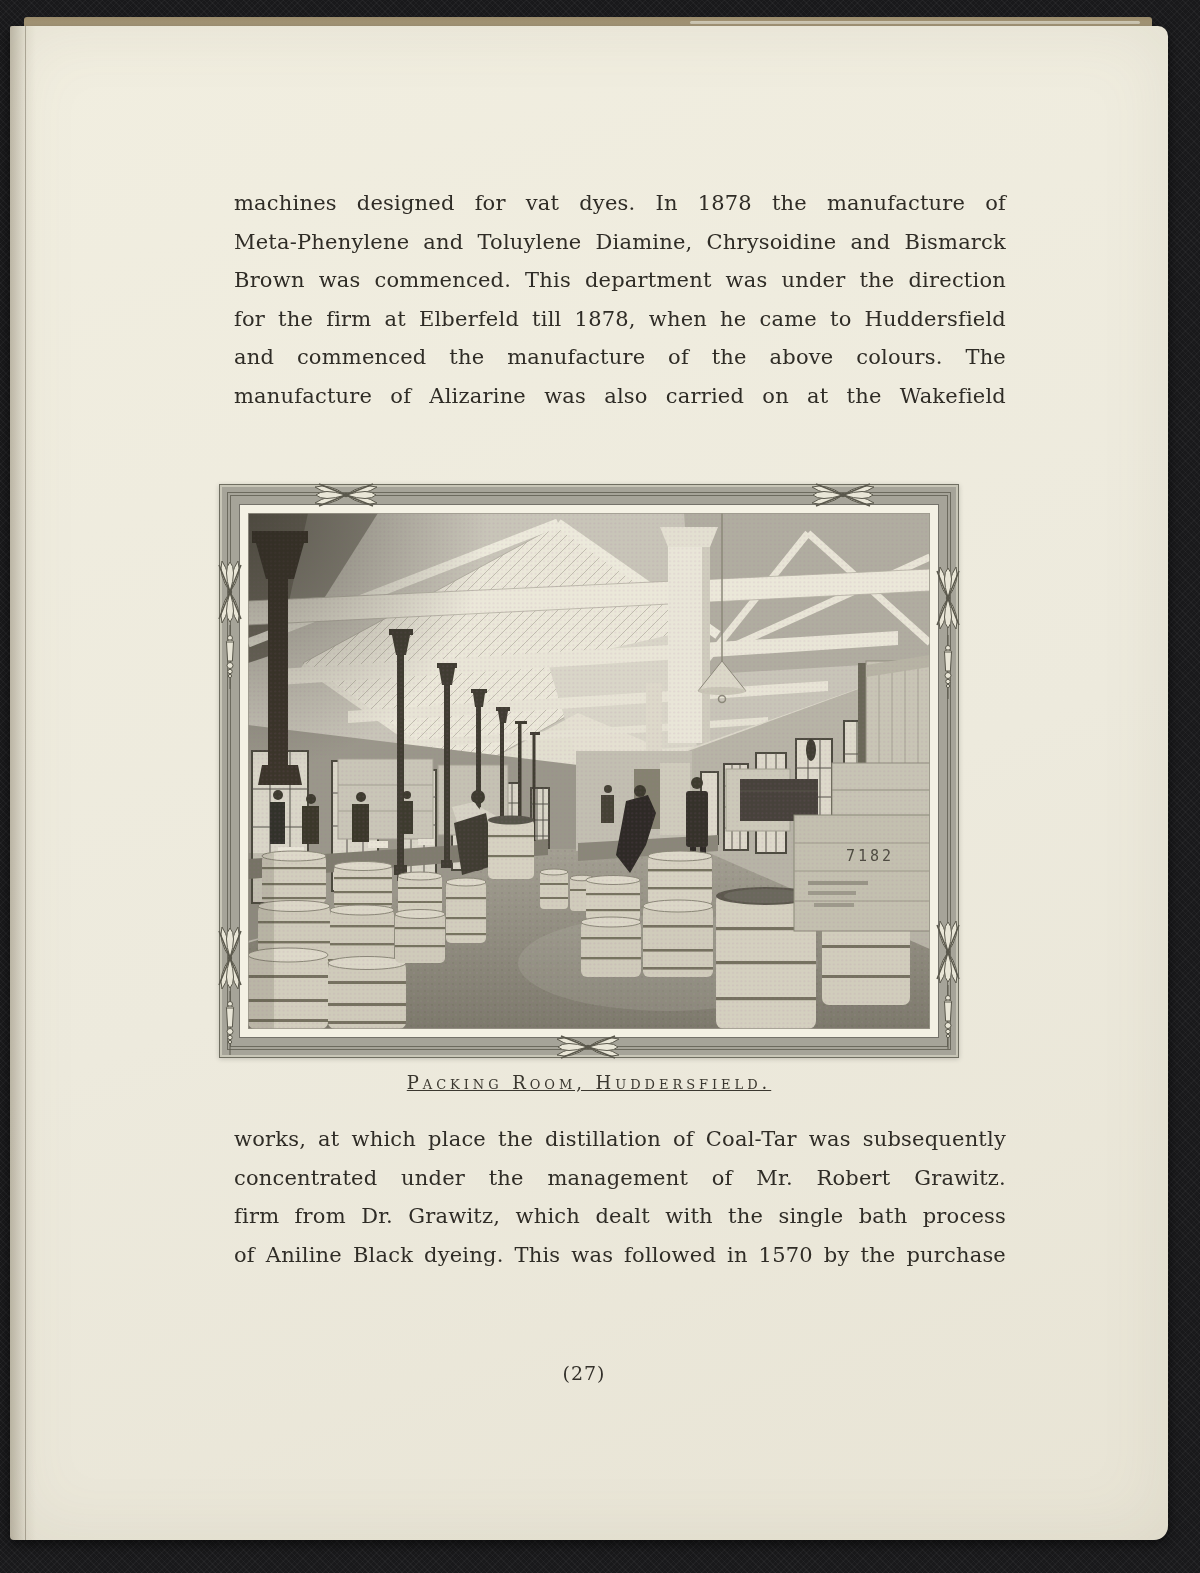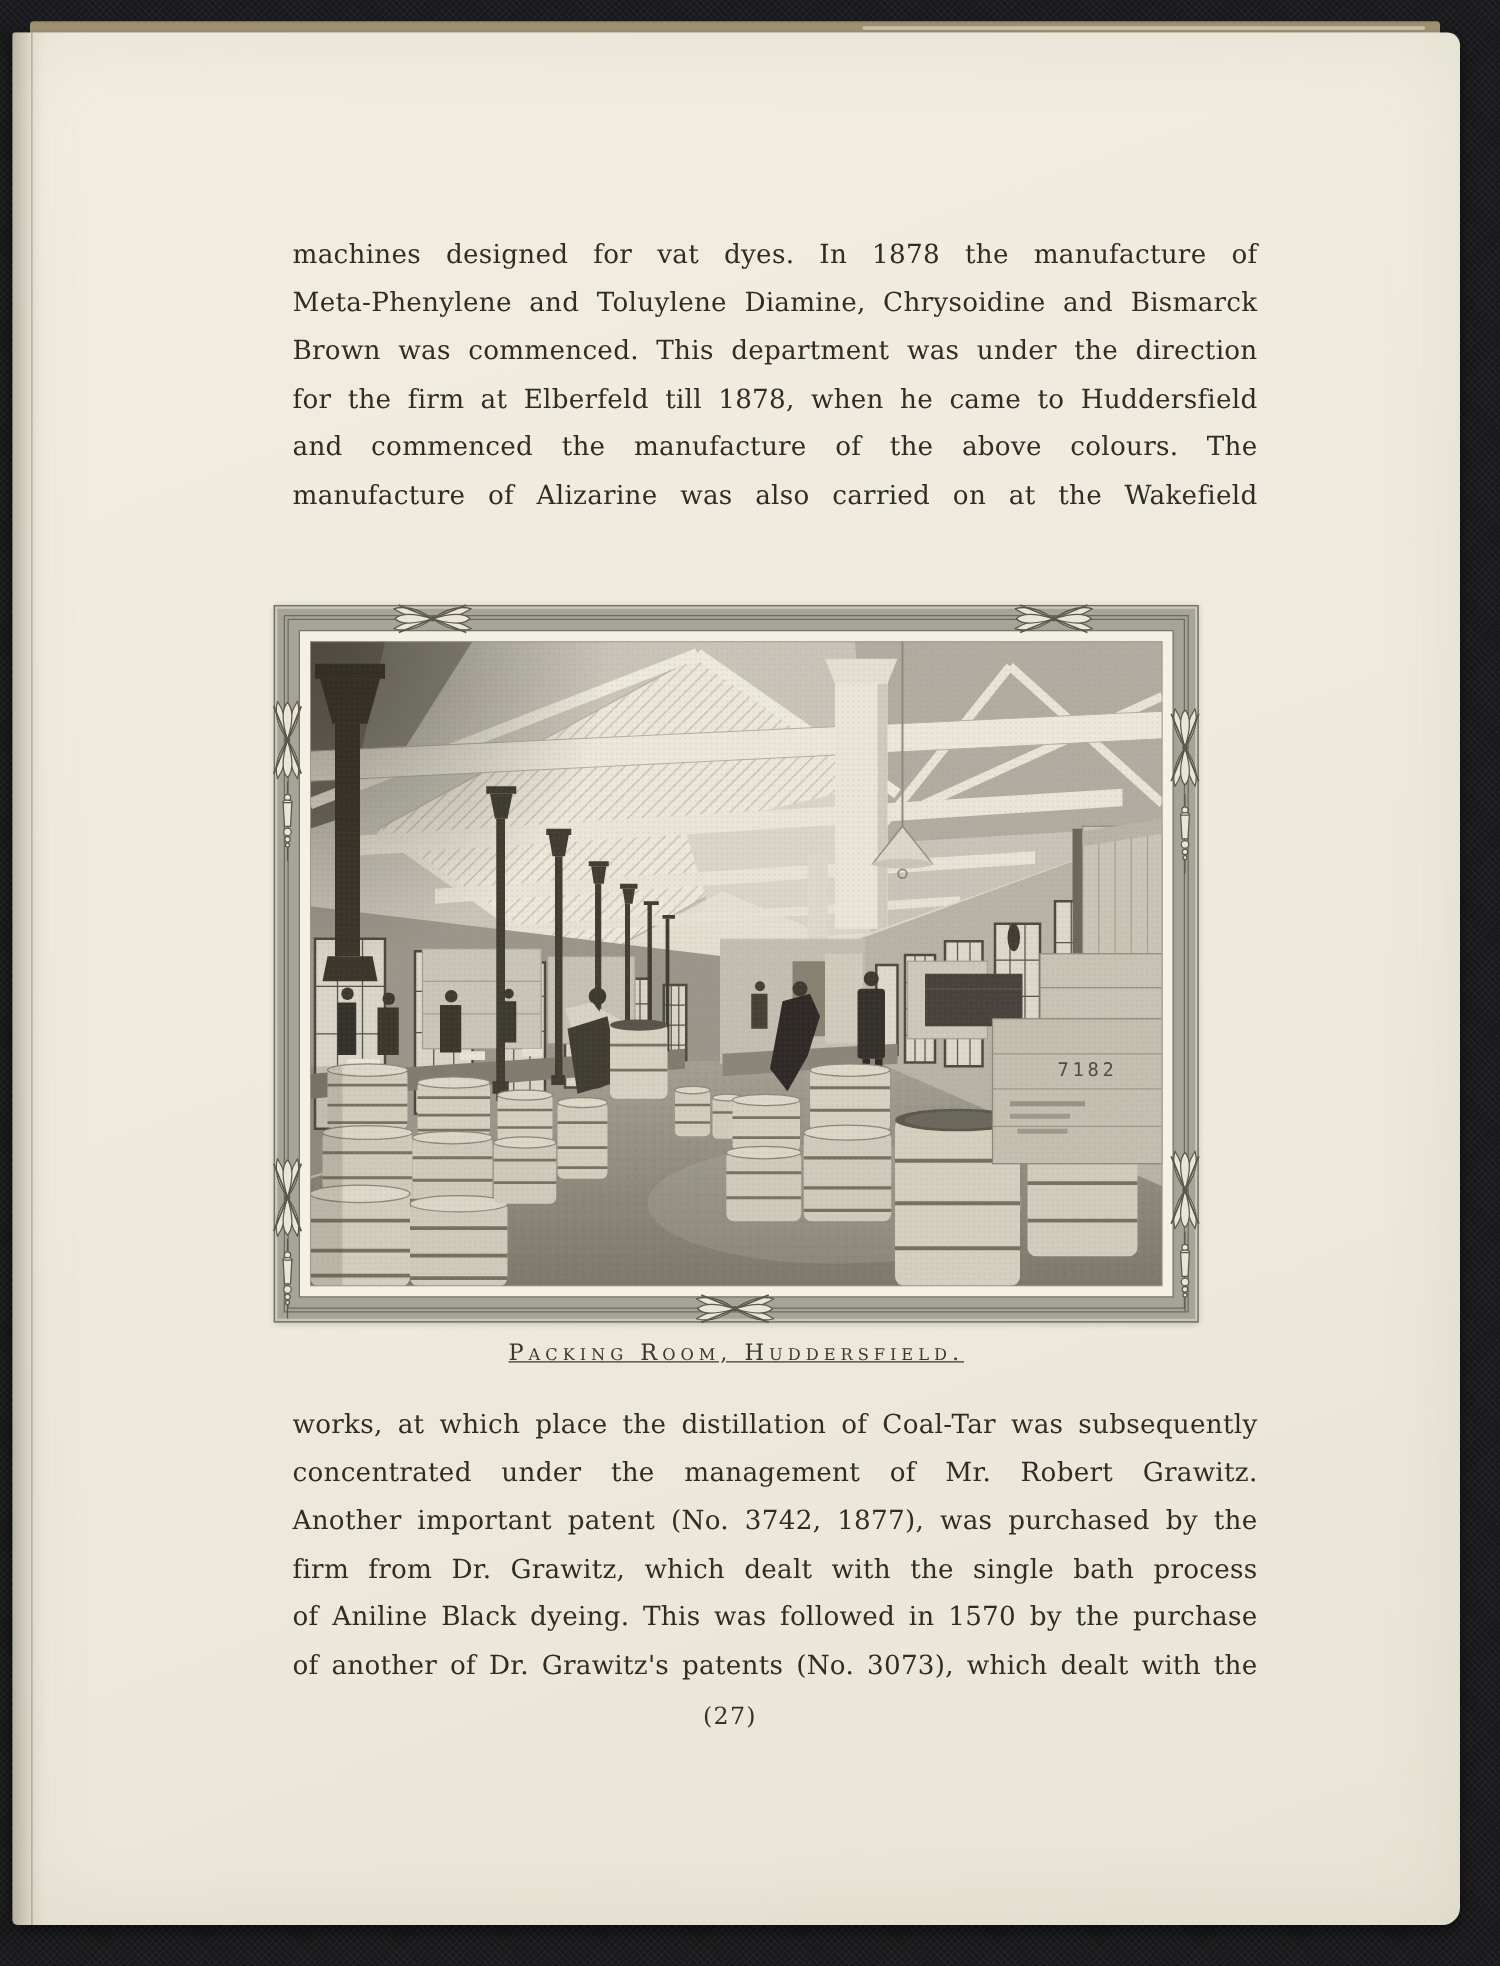--- a/index.html
+++ b/index.html
@@ -449,20 +449,18 @@
         </svg>
       </div>
     </div>
   </div>
 
   <div class="caption">Packing Room, Huddersfield.</div>
 
   <div class="para para2">
     <div class="tline">works, at which place the distillation of Coal-Tar was subsequently</div>
     <div class="tline">concentrated under the management of Mr. Robert Grawitz.</div>
-    <div class="tline">Another important patent (No. 3742, 1877), was purchased by the</div>
     <div class="tline">firm from Dr. Grawitz, which dealt with the single bath process</div>
     <div class="tline">of Aniline Black dyeing.  This was followed in 1570 by the purchase</div>
-    <div class="tline">of another of Dr. Grawitz's patents (No. 3073), which dealt with the</div>
   </div>
 
   <div class="pageno">(27)</div>
 </div>
 
 </body></html>

